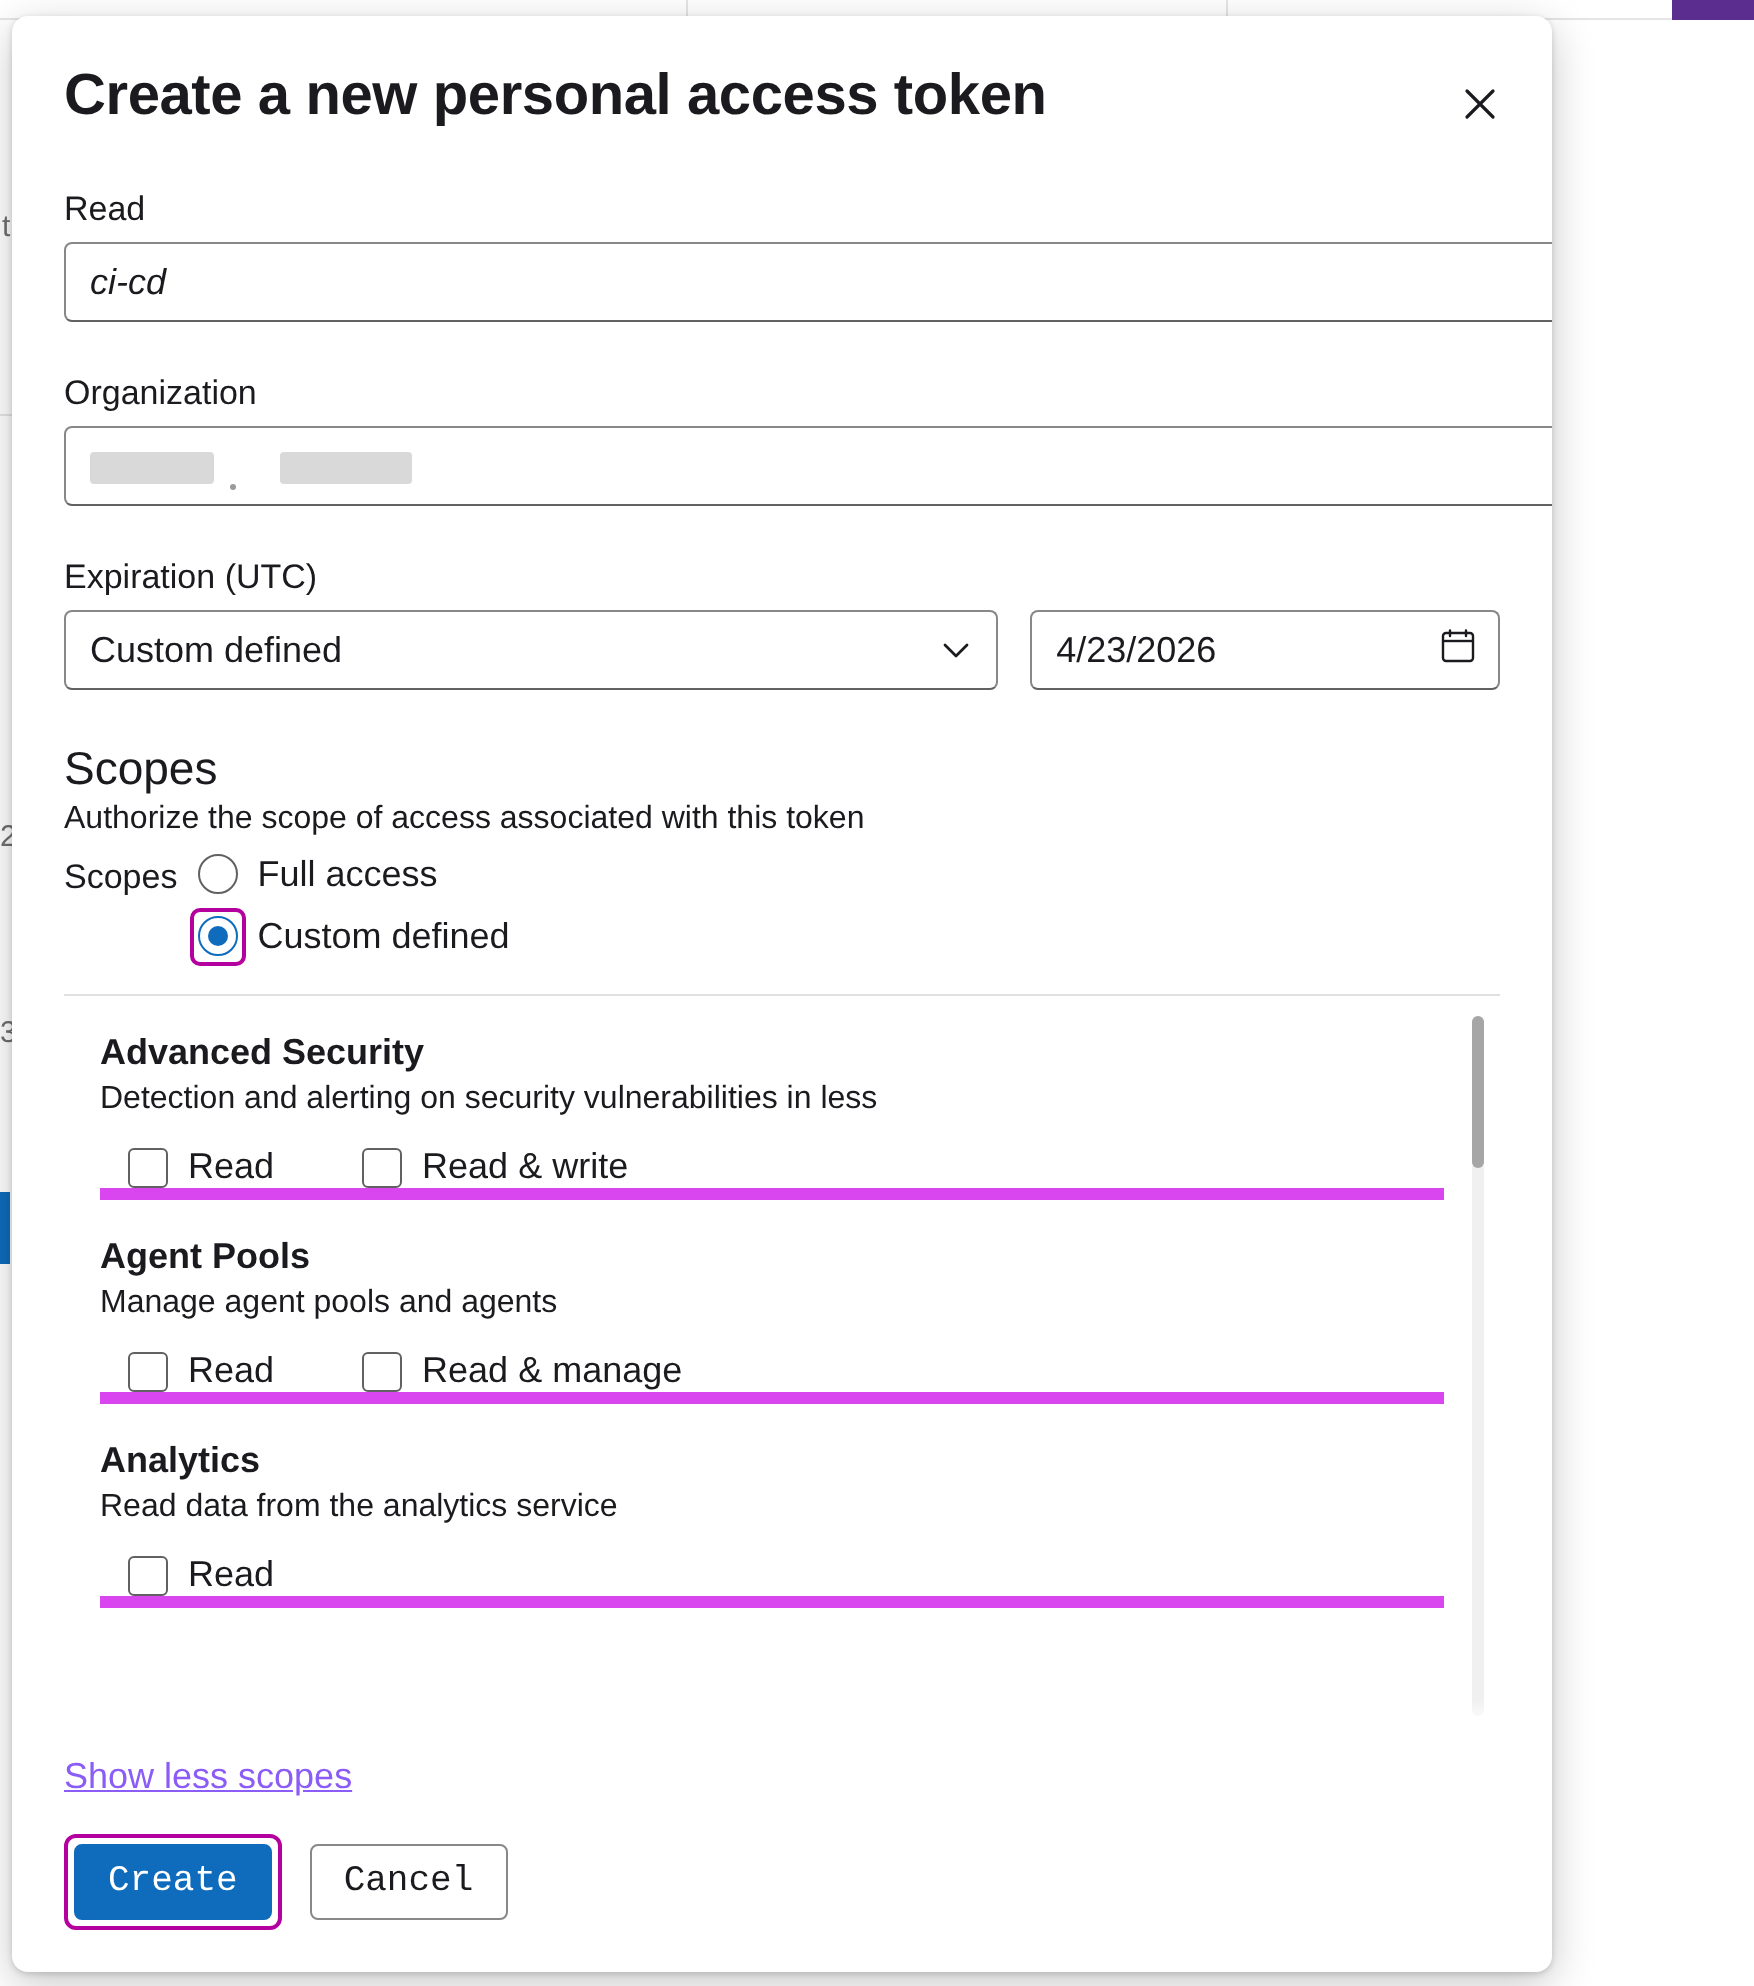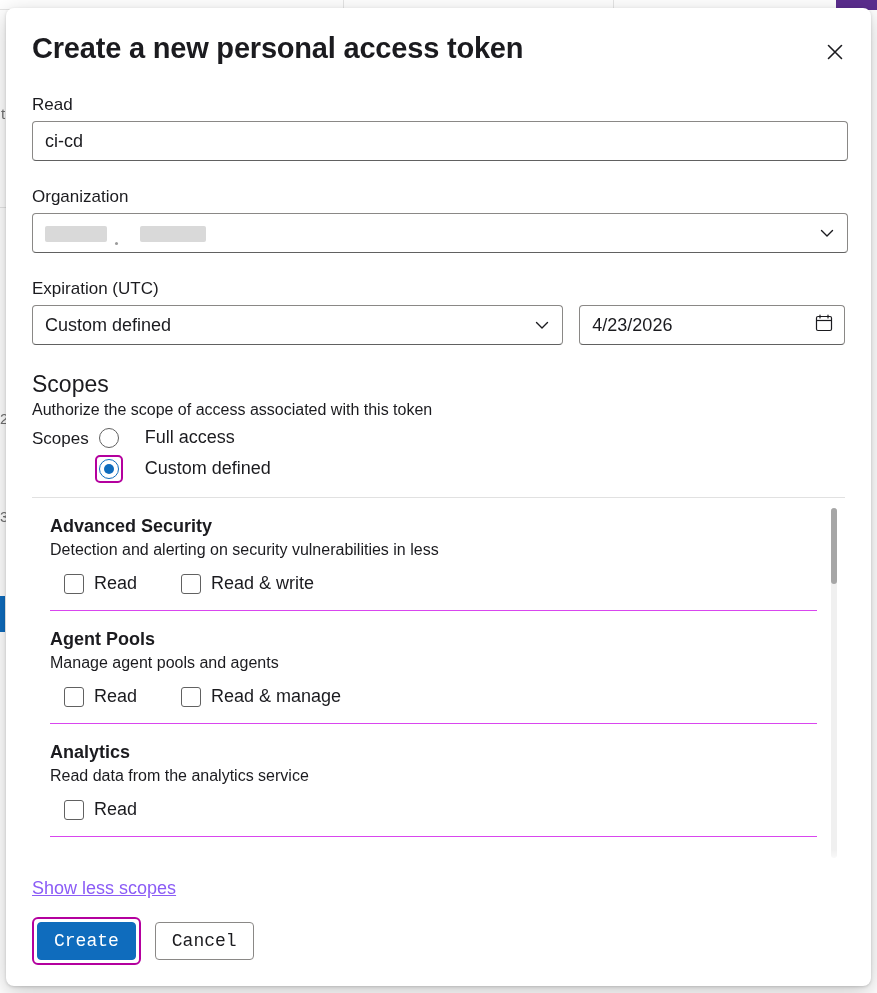--- a/index.html
+++ b/index.html
@@ -37,21 +37,21 @@
     position: absolute;
     font-size: 15px;
     color: #707070;
   }
 
   
   .dialog {
     position: absolute;
     left: 6px;
     top: 8px;
-    width: 865px;
+    width: 770px;
     height: 978px;
     background: #ffffff;
     border-radius: 8px;
     box-shadow: 0 6px 22px rgba(0,0,0,0.22), 0 1px 3px rgba(0,0,0,0.16);
     box-sizing: border-box;
     overflow: hidden;
   }
 
   .dialog-header {
     position: relative;
@@ -99,20 +99,21 @@
     height: 40px;
     border: 1px solid #8a8886;
     border-bottom: 1px solid #616161;
     border-radius: 4px;
     font-size: 18px;
     font-family: "Liberation Sans", sans-serif;
     color: #1b1b1f;
     padding: 0 12px;
     background: #ffffff;
     outline: none;
+    font-style: italic;
   }
 
   .select-wrap {
     position: relative;
     display: inline-block;
   }
   .select-box {
     box-sizing: border-box;
     height: 40px;
     border: 1px solid #8a8886;
@@ -195,22 +196,21 @@
     margin-top: 8px;
   }
   .radio-group-label {
     font-size: 17px;
     margin-right: 10px;
     padding-top: 2px;
   }
   .radio-col { display: flex; flex-direction: column; gap: 10px; }
   .radio-row {
     display: flex;
-    align-items: center;
-    gap: 26px;
+    gap: 10px;
     cursor: pointer;
   }
   .radio {
     width: 20px;
     height: 20px;
     border-radius: 50%;
     border: 1px solid #616161;
     box-sizing: border-box;
     background: #ffffff;
     flex: 0 0 auto;
@@ -246,22 +246,22 @@
     border-top: 1px solid #e1e1e1;
     height: 368px;
     overflow: hidden;
   }
   .scopes-inner {
     padding: 0 28px 0 18px;
     height: 100%;
     box-sizing: border-box;
   }
   .scope-block {
-    padding: 18px 0 16px 0;
-    border-bottom: 1px solid #d946ef;
+    padding: 18px 0 0 0;
+    border-bottom: 6px solid #d946ef;
   }
   .scope-title {
     font-size: 18px;
     font-weight: bold;
     margin: 0;
   }
   .scope-desc {
     font-size: 16px;
     margin: 4px 0 0 0;
     color: #1b1b1f;

